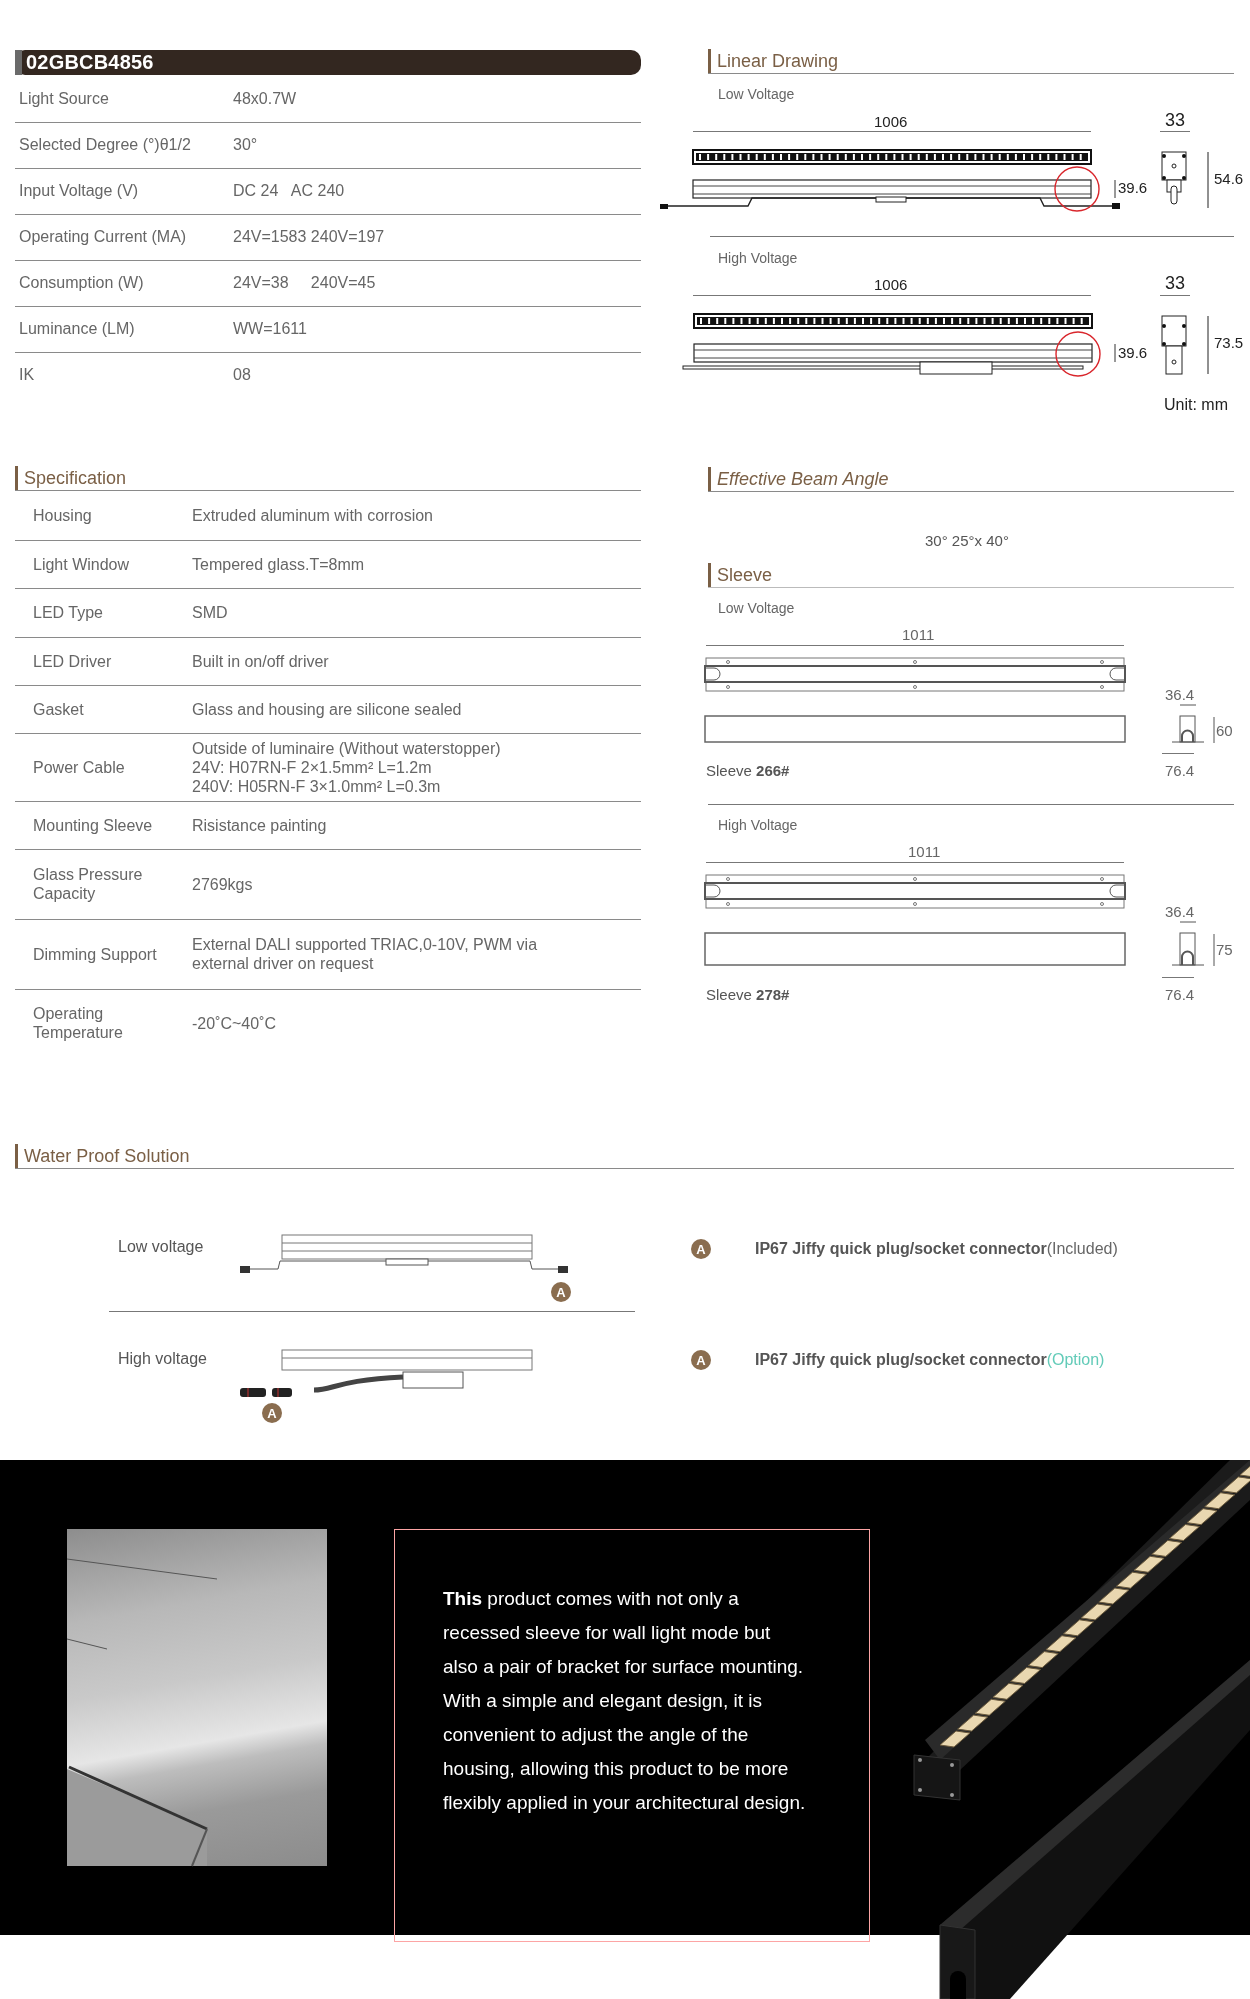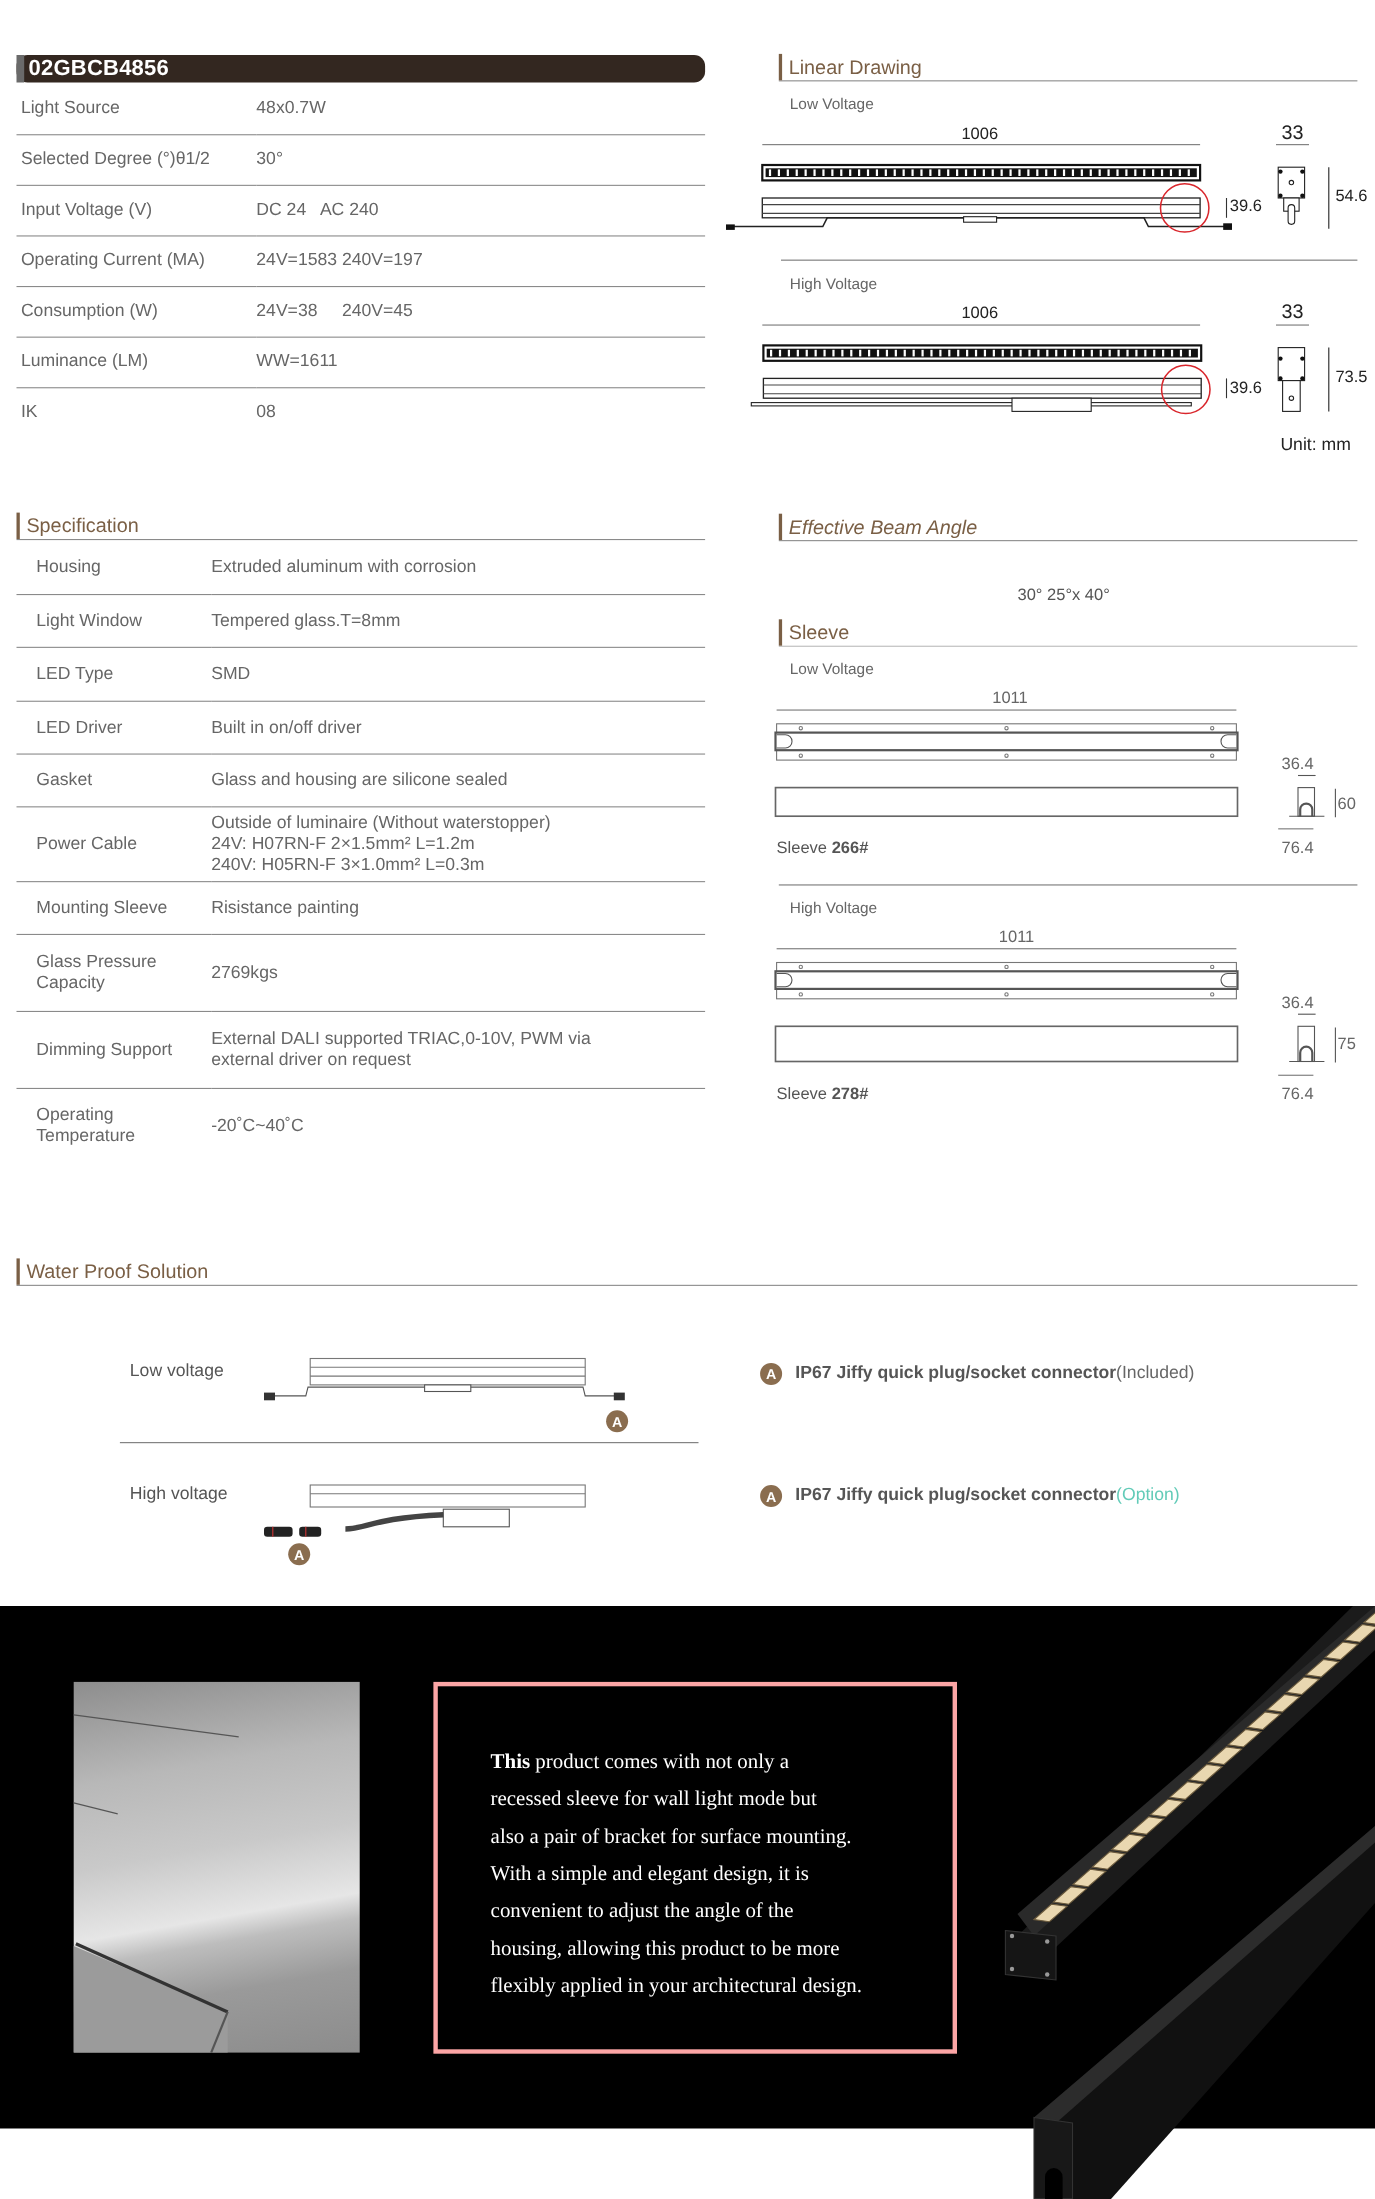--- a/index.html
+++ b/index.html
@@ -30,28 +30,28 @@
   .t2 td.v { line-height: 19px; }
 
   .sub { font-size: 14px; color: #666; }
   .dim { font-size: 16px; color: #222; }
   .dim2 { font-size: 16px; color: #666; }
   .hr { height: 1px; background: #777; }
 
   svg { position: absolute; overflow: visible; }
 
   .badge { width: 20px; height: 20px; border-radius: 50%; background: #8a6d4f; color: #fff; font-size: 13px; font-weight: bold; display: flex; align-items: center; justify-content: center; }
-  .conn-text { font-size: 16px; color: #555; font-weight: bold; }
+  .conn-text { font-size: 16px; color: #555; font-weight: bold; margin-left: 32px; }
   .conn-text .note { font-weight: normal; color: #666; }
   .conn-text .note.opt { color: #62cbb8; }
 
   .dark { left: 0; top: 1460px; width: 1250px; height: 475px; background: #000; }
   .photo { left: 67px; top: 1529px; width: 260px; height: 337px;
            background: linear-gradient(170deg, #8d8d8d 0%, #b8b8b8 25%, #c9c9c9 45%, #e6e6e6 62%, #bdbdbd 68%, #9a9a9a 80%, #8c8c8c 100%); }
-  .textbox { left: 394px; top: 1529px; width: 476px; height: 338px; border: 4px solid #fca5a5; font-family: Liberation Serif, serif; }
+  .textbox { left: 394px; top: 1529px; width: 476px; height: 413px; border: 1px solid #fca5a5; }
   .textbox p { position: absolute; left: 48px; top: 52px; width: 400px; color: #fff; font-size: 19px; line-height: 34px; }
   .textbox p b { font-weight: bold; }
 </style>
 </head>
 <body>
 
 <div class="abs model-bar">
   <div class="accent"></div>
   <span class="title">02GBCB4856</span>
 </div>

